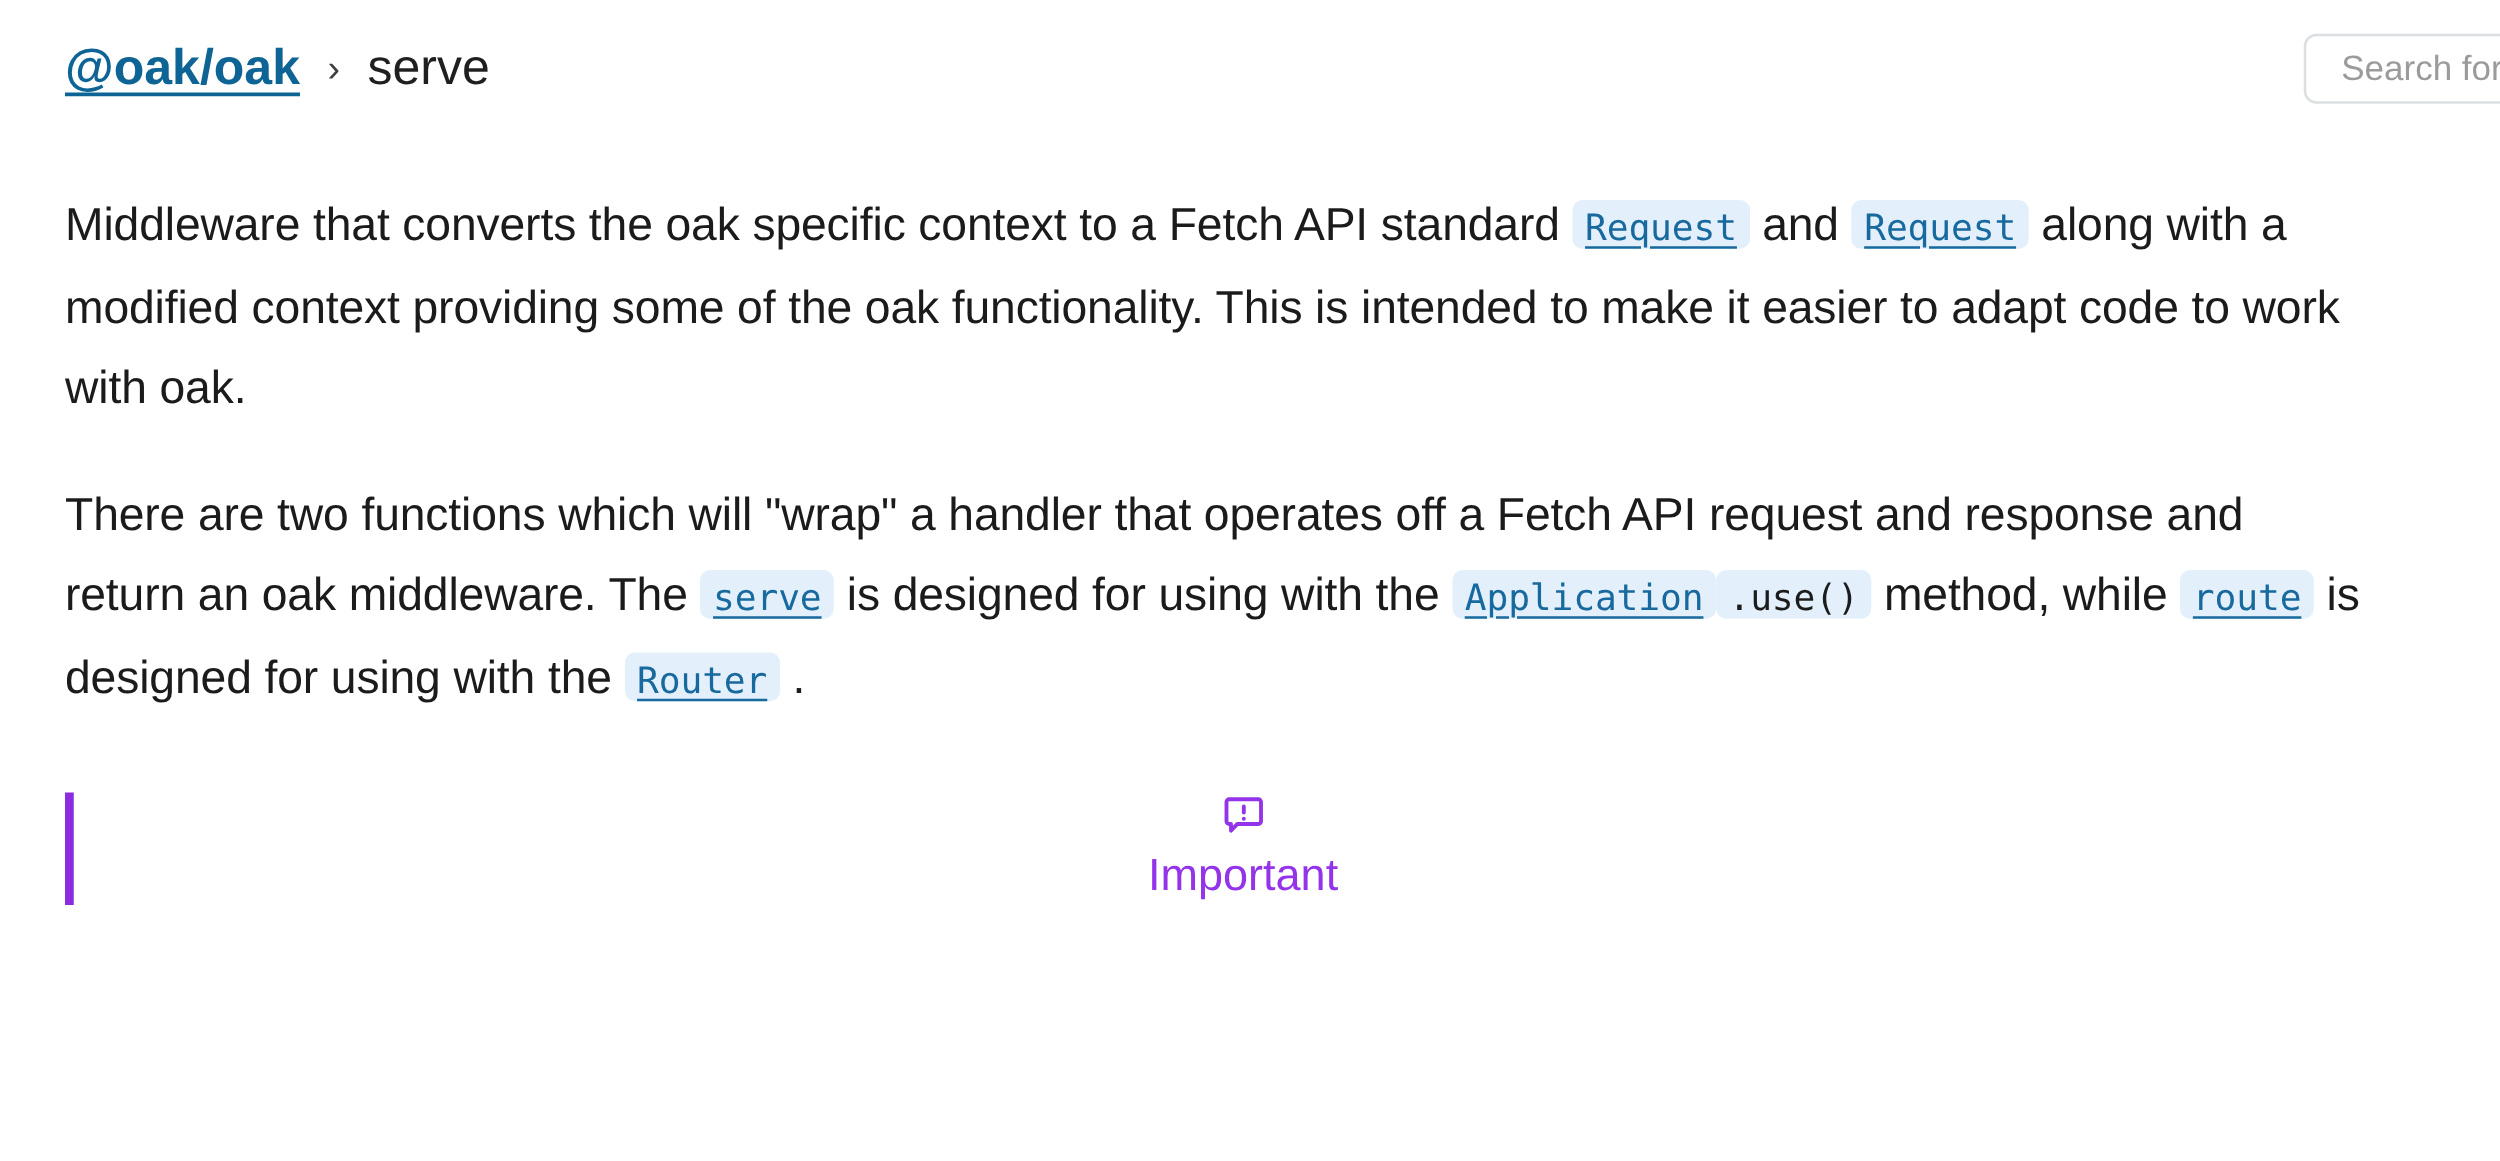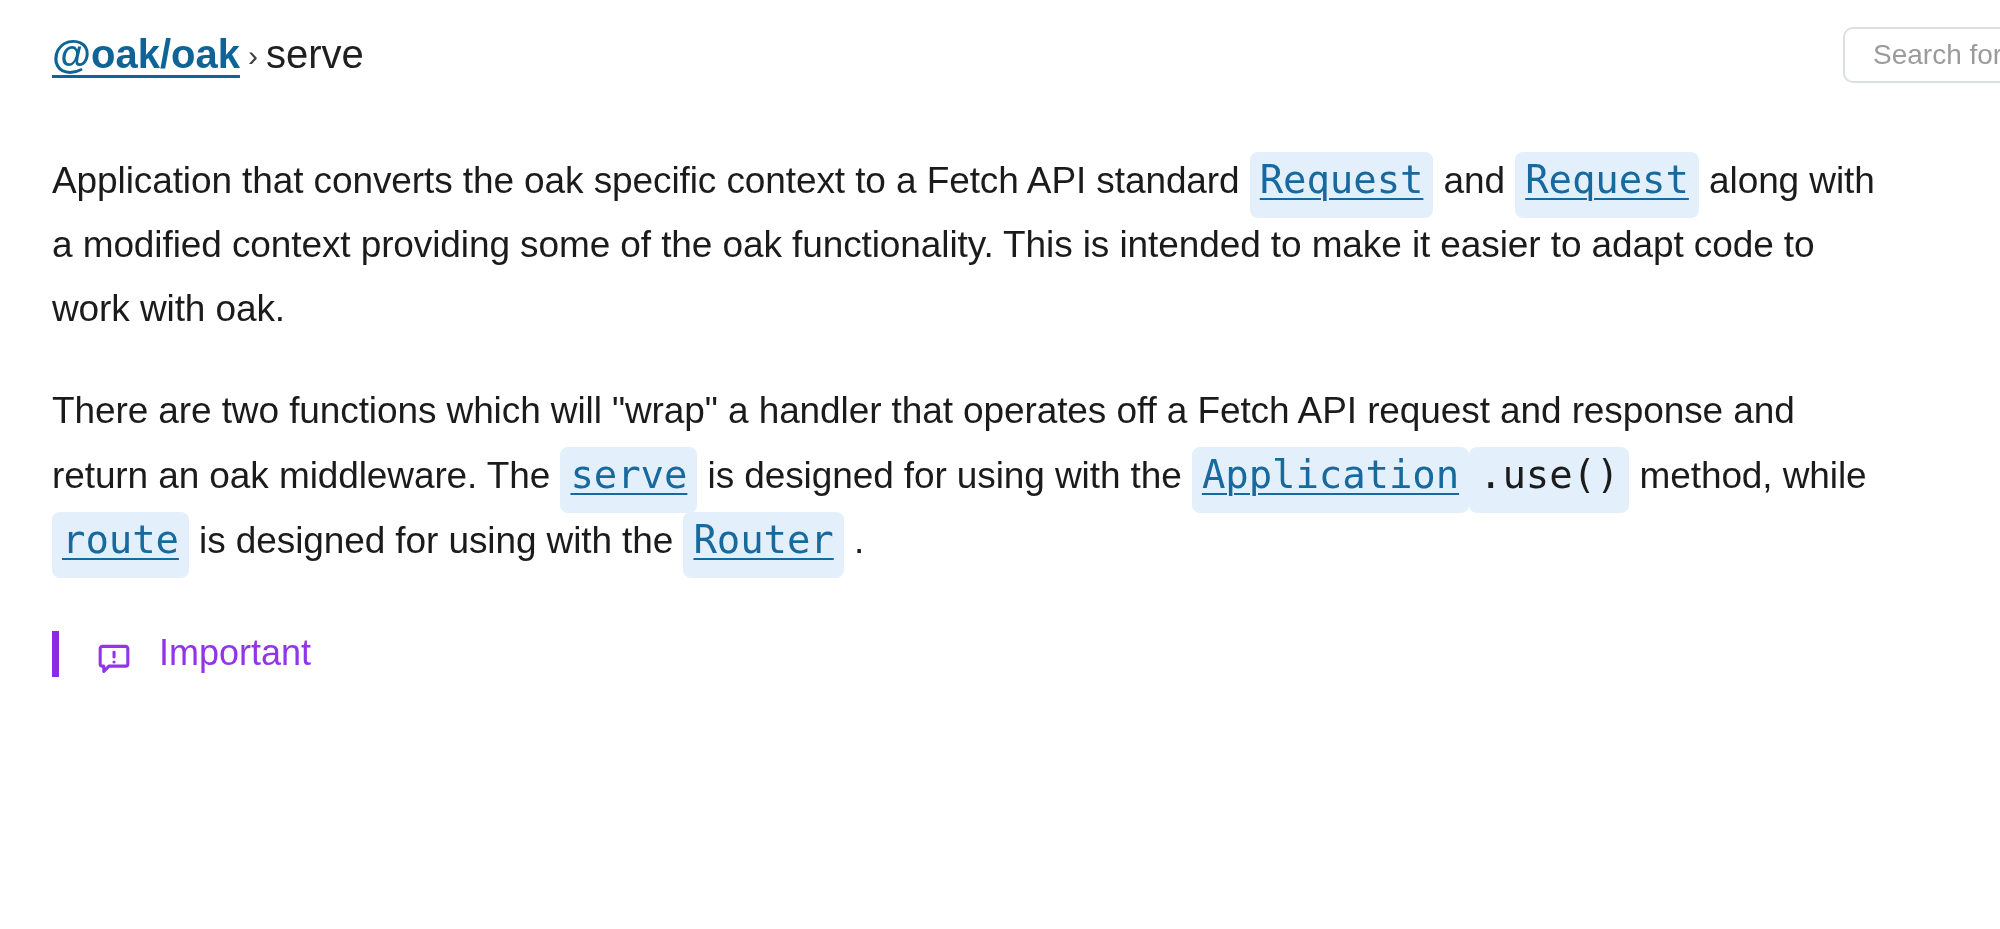--- a/index.html
+++ b/index.html
@@ -30,21 +30,21 @@
     width: 2000px;
     height: 108px;
   }
 
   .breadcrumb {
     position: absolute;
     left: 52px;
     top: 28px;
     display: flex;
     align-items: baseline;
-    gap: 8px;
+    gap: 22px;
     font-size: 40px;
     line-height: 52px;
     white-space: nowrap;
   }
   .breadcrumb-link {
     font-weight: bold;
     color: #0f6496;
     text-decoration: underline;
     text-decoration-thickness: 3px;
     text-underline-offset: 7px;
@@ -103,52 +103,53 @@
     font-size: 37px;
     line-height: 64px;
     color: #1b1b1b;
     margin: 0 0 38px 0;
     letter-spacing: -0.1px;
   }
 
   
   code.chip {
     font-family: "DejaVu Sans Mono", "Liberation Mono", monospace;
-    font-size: 39px;
+    font-size: 29px;
     background: #e3f0fb;
     border-radius: 8px;
-    padding: 5px 10px 16px 10px;
+    padding: 5px 10px 0 10px;
     white-space: nowrap;
     color: #1c1c1c;
   }
   code.chip.link {
     color: #17699e;
     text-decoration: underline;
     text-decoration-thickness: 2px;
     text-underline-offset: 5px;
     cursor: pointer;
   }
 
   
   .admonition {
     position: relative;
     margin-top: 58px;
     padding: 0 0 0 38px;
     border-left: 7px solid #8b2be2;
   }
   .admonition-title {
     display: flex;
-    align-items: flex-end;
-    gap: 28px;
+    align-items: center;
+    gap: 10px;
     color: #9333ea;
     font-size: 36px;
     line-height: 44px;
     font-weight: normal;
     margin: 8px 0 0 0;
     padding-bottom: 2px;
+    flex-direction: column;
   }
   .admonition-icon {
     display: inline-flex;
     width: 34px;
     height: 34px;
     flex: none;
     position: relative;
     top: 2px;
   }
   .admonition-body {
@@ -175,21 +176,21 @@
 
     <div class="search-box">
       <input type="text" placeholder="Search for symbols" style="">
     </div>
 
   </div>
 
   <div class="content">
 
     <p class="para">
-      <span>Application that converts the oak specific context to a Fetch API standard </span><code class="chip link">Request</code><span> and </span><code class="chip link">Request</code><span> along with a modified context providing some of the oak functionality. This is intended to make it easier to adapt code to work with oak.</span>
+      <span>Middleware that converts the oak specific context to a Fetch API standard </span><code class="chip link">Request</code><span> and </span><code class="chip link">Request</code><span> along with a modified context providing some of the oak functionality. This is intended to make it easier to adapt code to work with oak.</span>
     </p>
 
     <p class="para">
       <span>There are two functions which will "wrap" a handler that operates off a Fetch API request and response and return an oak middleware. The </span><code class="chip link">serve</code><span> is designed for using with the </span><code class="chip link">Application</code><code class="chip">.use()</code><span> method, while </span><code class="chip link">route</code><span> is designed for using with the </span><code class="chip link">Router</code><span> .</span>
     </p>
 
     <div class="admonition">
       <div class="admonition-title">
         <span class="admonition-icon">
           <svg viewBox="0 0 16 16" width="34" height="34" aria-hidden="true">

